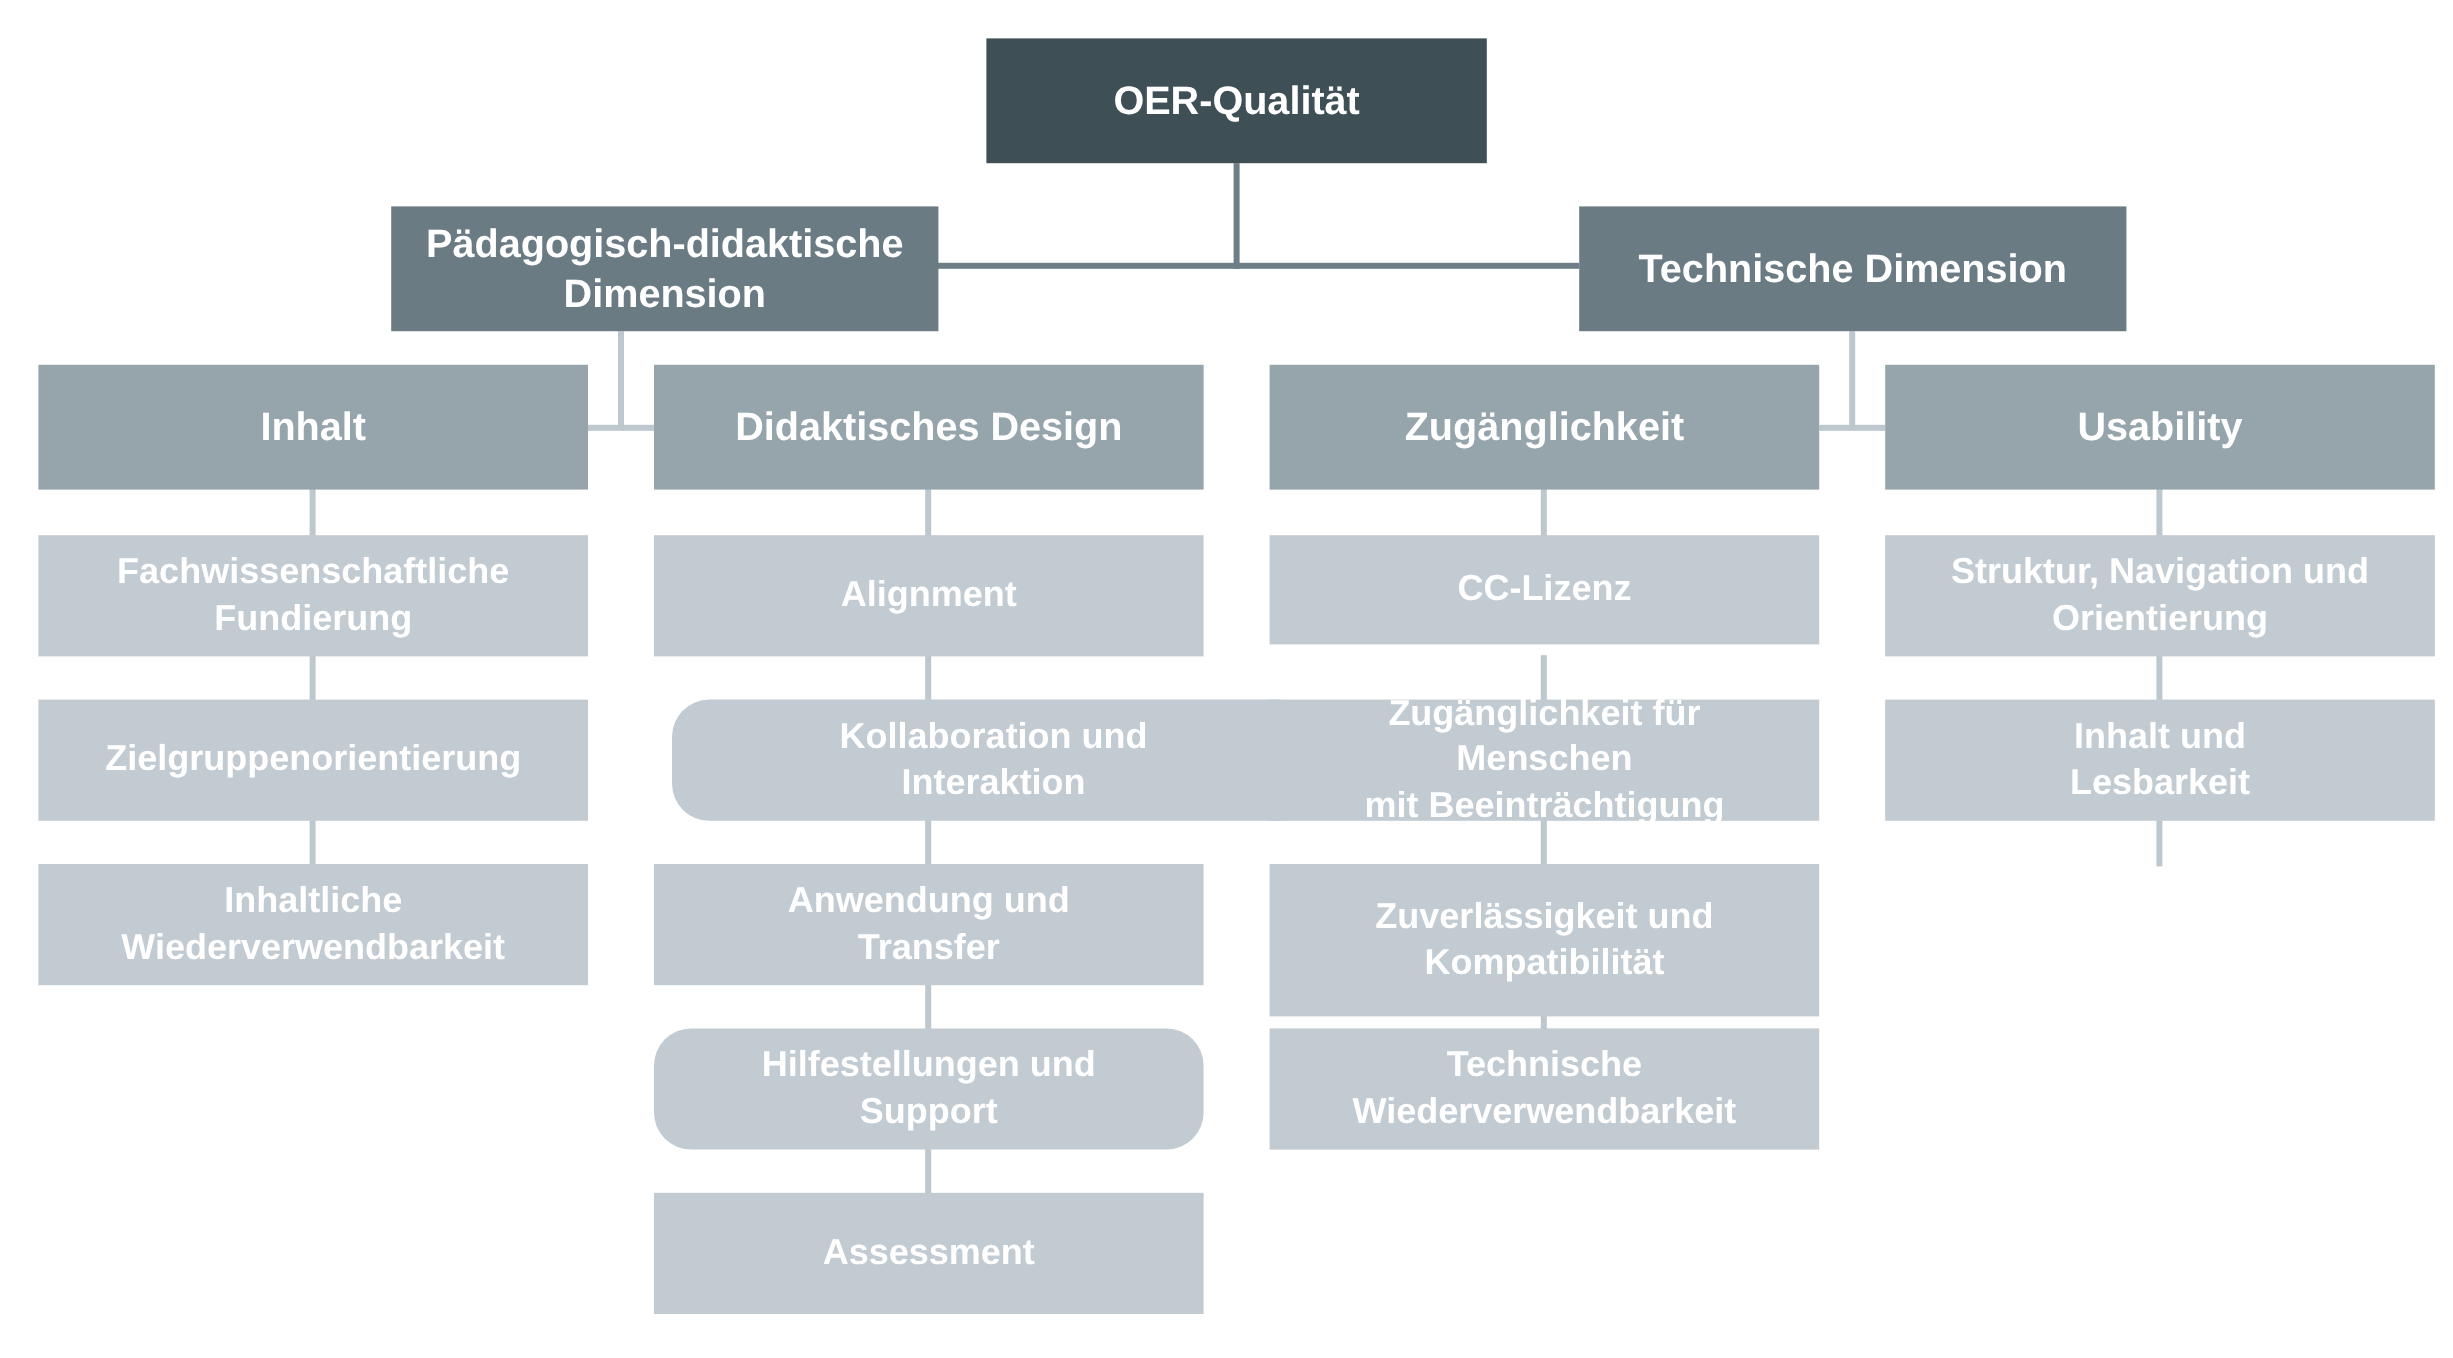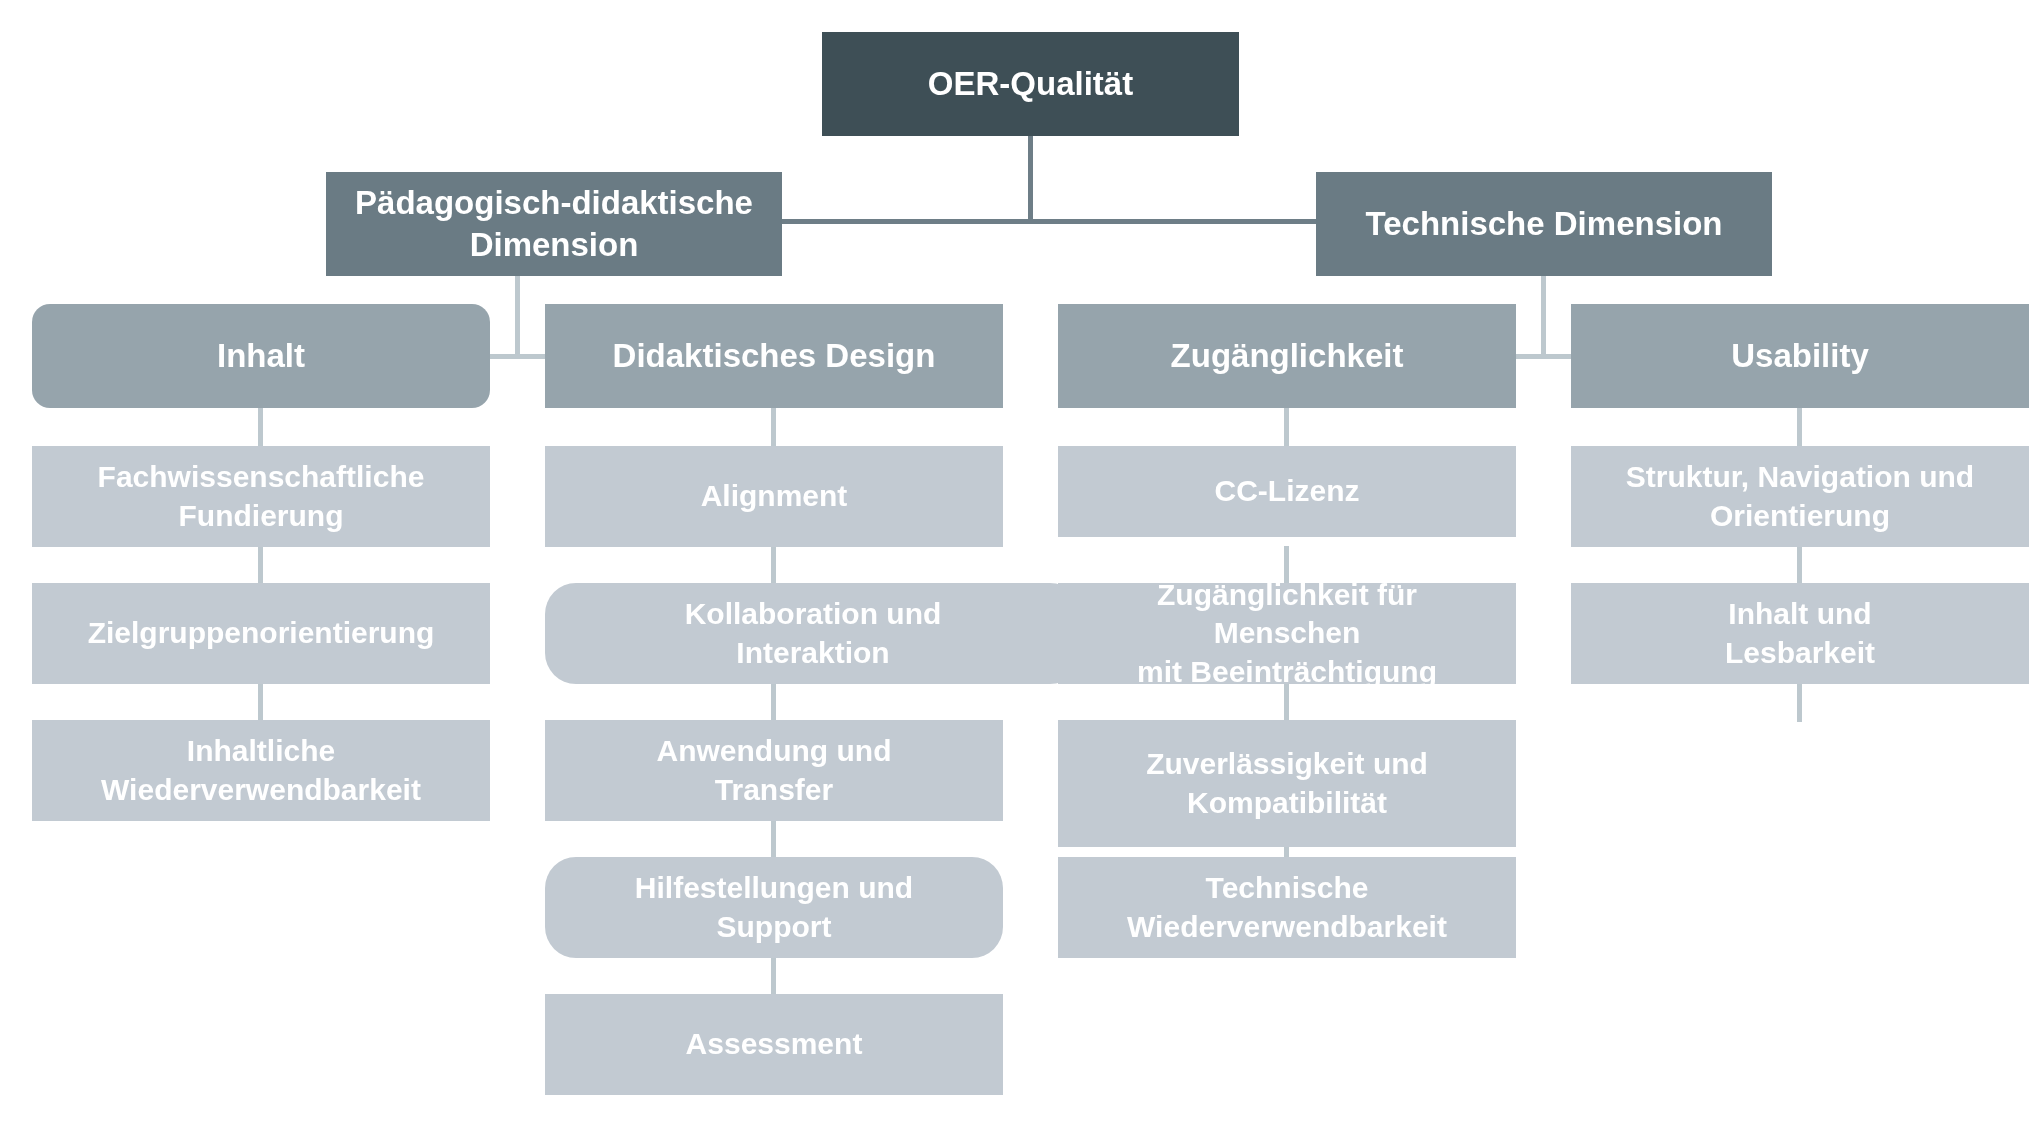--- a/index.html
+++ b/index.html
@@ -62,36 +62,36 @@
   <div class="conn conn-light" style="left:1797px; top:546px; width:5px; height:39px;"></div>
   <div class="conn conn-light" style="left:1797px; top:683px; width:5px; height:39px;"></div>
 
   <div class="node root-node" style="left:822px; top:32px; width:417px; height:104px;">OER-Qualität</div>
 
   <div class="node dim-node" style="left:290px; top:172px; width:456px; height:104px;margin-left:36px;">Pädagogisch-didaktische
 Dimension</div>
 
   <div class="node dim-node" style="left:1316px; top:172px; width:456px; height:104px;">Technische Dimension</div>
 
-  <div class="node cat-node" style="left:32px; top:304px; width:458px; height:104px;border-radius:18px;">Inhalt</div>
+  <div class="node cat-node" style="left:32px; top:304px; width:458px; height:104px;">Inhalt</div>
 
   <div class="node cat-node" style="left:545px; top:304px; width:458px; height:104px;">Didaktisches Design</div>
 
   <div class="node cat-node" style="left:1058px; top:304px; width:458px; height:104px;">Zugänglichkeit</div>
 
   <div class="node cat-node" style="left:1571px; top:304px; width:458px; height:104px;">Usability</div>
 
   <div class="node crit-node" style="left:32px; top:446px; width:458px; height:101px;">Fachwissenschaftliche
 Fundierung</div>
   <div class="node crit-node" style="left:32px; top:583px; width:458px; height:101px;">Zielgruppenorientierung</div>
   <div class="node crit-node" style="left:32px; top:720px; width:458px; height:101px;">Inhaltliche
 Wiederverwendbarkeit</div>
 
   <div class="node crit-node" style="left:545px; top:446px; width:458px; height:101px;">Alignment</div>
-  <div class="node crit-node" style="left:545px; top:583px; width:536px; height:101px;border-radius:31px;">Kollaboration und
+  <div class="node crit-node" style="left:560px; top:583px; width:536px; height:101px;border-radius:31px;">Kollaboration und
 Interaktion</div>
   <div class="node crit-node" style="left:545px; top:720px; width:458px; height:101px;">Anwendung und
 Transfer</div>
   <div class="node crit-node" style="left:545px; top:857px; width:458px; height:101px;border-radius:31px;">Hilfestellungen und
 Support</div>
   <div class="node crit-node" style="left:545px; top:994px; width:458px; height:101px;">Assessment</div>
 
   <div class="node crit-node" style="left:1058px; top:446px; width:458px; height:91px;">CC-Lizenz</div>
   <div class="node crit-node" style="left:1058px; top:583px; width:458px; height:101px;">Zugänglichkeit für Menschen
 mit Beeinträchtigung</div>

